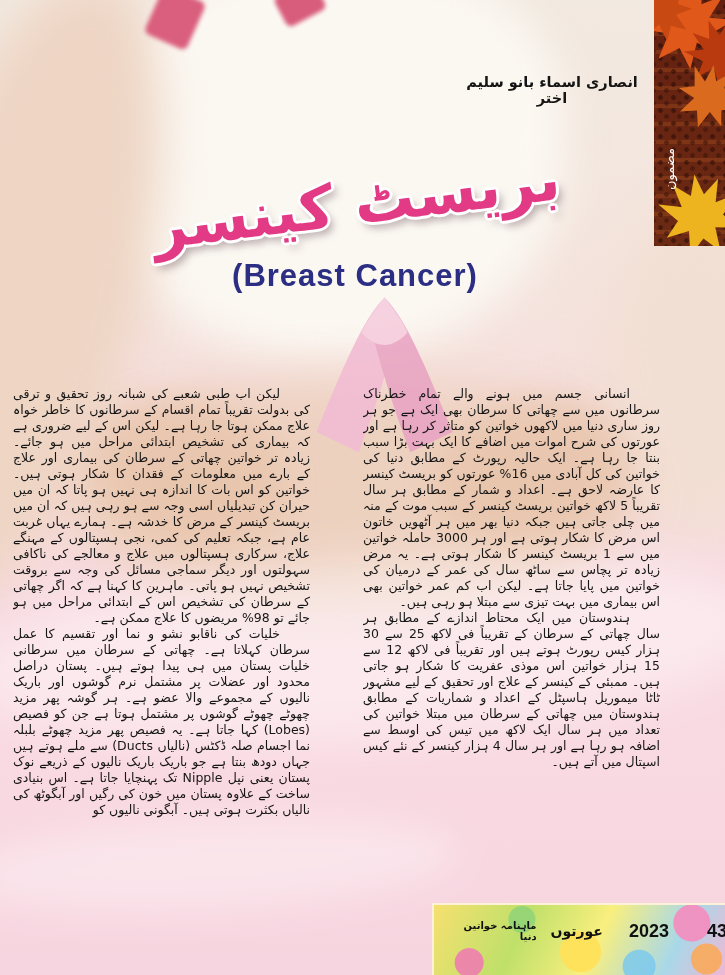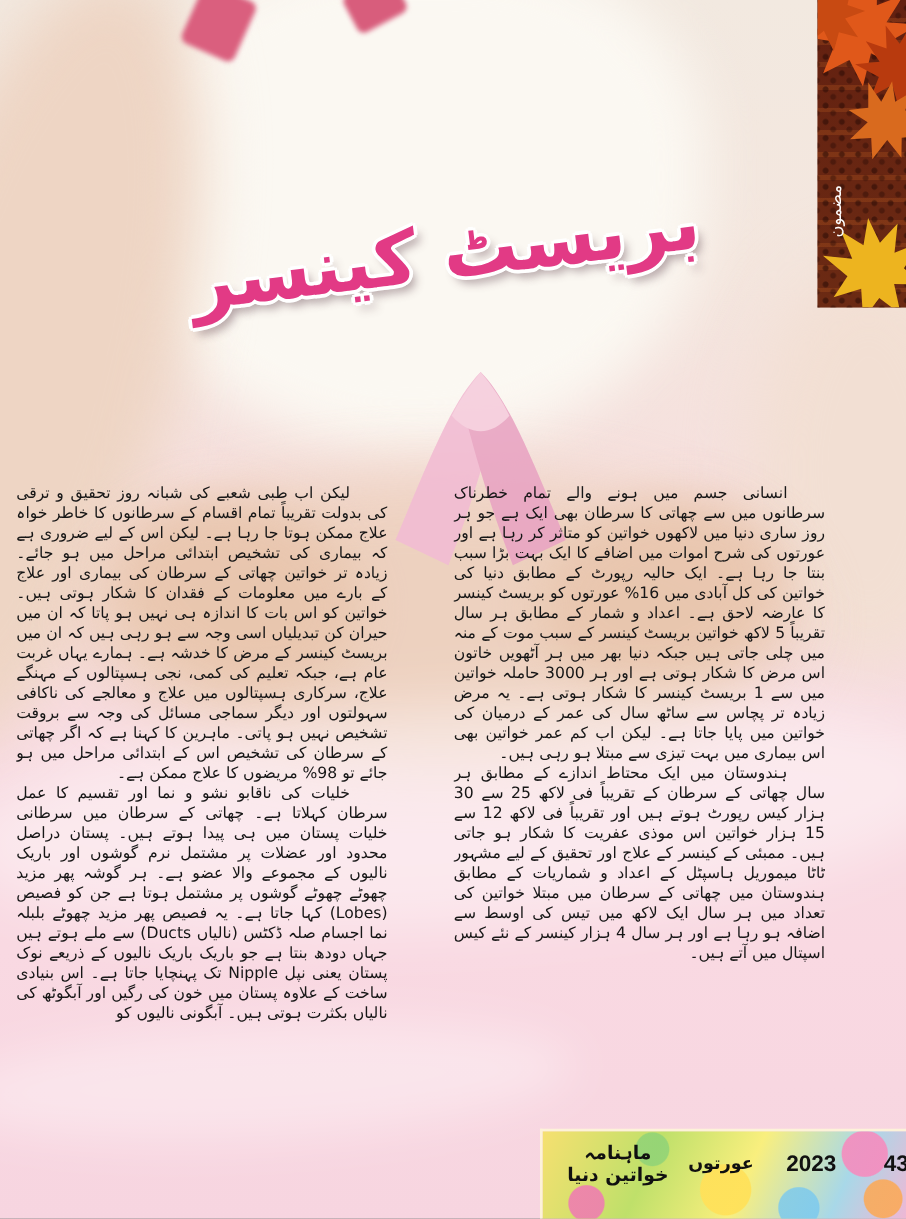--- a/index.html
+++ b/index.html
@@ -75,21 +75,21 @@
     background:
       radial-gradient(circle at 12% 80%,rgba(240,120,180,.85) 0 14px,transparent 15px),
       radial-gradient(circle at 88% 25%,rgba(245,140,190,.9) 0 18px,transparent 19px),
       radial-gradient(circle at 70% 85%,rgba(120,200,240,.8) 0 16px,transparent 17px),
       radial-gradient(circle at 30% 20%,rgba(140,210,120,.8) 0 13px,transparent 14px),
       radial-gradient(circle at 50% 65%,rgba(255,225,90,.95) 0 20px,transparent 21px),
       radial-gradient(circle at 93% 75%,rgba(250,170,90,.9) 0 15px,transparent 16px),
       linear-gradient(115deg,#f6e070 0%,#bfe06a 30%,#f9ef7e 55%,#a8d8e8 80%,#f2b6d4 100%);
   }
   .footer-row{position:relative;display:flex;align-items:center;height:40px;margin-top:6px;direction:ltr;}
-  .magazine-name{direction:rtl;font-size:15px;font-weight:bold;color:#101010;margin-left:18px;width:92px;text-align:center;}
+  .magazine-name{direction:rtl;font-size:10px;font-weight:bold;color:#101010;margin-left:18px;width:92px;text-align:right;}
   .month-label{direction:rtl;font-size:14px;font-weight:bold;color:#101010;margin-left:14px;}
   .year-label{font-family:"Liberation Sans",sans-serif;font-size:18px;font-weight:bold;color:#111;margin-left:26px;}
   .page-number{font-family:"Liberation Sans",sans-serif;font-size:18px;font-weight:bold;color:#111;margin-left:38px;}
 </style>
 </head>
 <body>
 
 <div class="page">
 
   <div class="shape shirt"></div>
@@ -116,22 +116,24 @@
       </defs>
       <use href="#maple" transform="translate(34,22) rotate(18) scale(1.05)" fill="#e0581a"></use>
       <use href="#maple" transform="translate(66,52) rotate(-20) scale(0.8)" fill="#b83a0e"></use>
       <use href="#maple" transform="translate(56,96) rotate(42) scale(0.75)" fill="#d96a1e"></use>
       <use href="#maple" transform="translate(8,10) rotate(-30) scale(0.7)" fill="#c84a12"></use>
       <use href="#maple" transform="translate(46,214) rotate(-8) scale(0.95)" fill="#edb41f"></use>
     </svg>
     <div class="sidebar-label">مضمون</div>
   </div>
 
+  <div class="author">انصاری اسماء بانو سلیم اختر</div>
 
   <div class="title-urdu">بریسٹ کینسر</div>
+  <div class="title-english">(Breast  Cancer)</div>
 
   <div class="col col-right">
     <p>انسانی جسم میں ہونے والے تمام خطرناک سرطانوں میں سے چھاتی کا سرطان بھی ایک ہے جو ہر روز ساری دنیا میں لاکھوں خواتین کو متاثر کر رہا ہے اور عورتوں کی شرح اموات میں اضافے کا ایک بہت بڑا سبب بنتا جا رہا ہے۔ ایک حالیہ رپورٹ کے مطابق دنیا کی خواتین کی کل آبادی میں 16% عورتوں کو بریسٹ کینسر کا عارضہ لاحق ہے۔ اعداد و شمار کے مطابق ہر سال تقریباً 5 لاکھ خواتین بریسٹ کینسر کے سبب موت کے منہ میں چلی جاتی ہیں جبکہ دنیا بھر میں ہر آٹھویں خاتون اس مرض کا شکار ہوتی ہے اور ہر 3000 حاملہ خواتین میں سے 1 بریسٹ کینسر کا شکار ہوتی ہے۔ یہ مرض زیادہ تر پچاس سے ساٹھ سال کی عمر کے درمیان کی خواتین میں پایا جاتا ہے۔ لیکن اب کم عمر خواتین بھی اس بیماری میں بہت تیزی سے مبتلا ہو رہی ہیں۔</p>
     <p>ہندوستان میں ایک محتاط اندازے کے مطابق ہر سال چھاتی کے سرطان کے تقریباً فی لاکھ 25 سے 30 ہزار کیس رپورٹ ہوتے ہیں اور تقریباً فی لاکھ 12 سے 15 ہزار خواتین اس موذی عفریت کا شکار ہو جاتی ہیں۔ ممبئی کے کینسر کے علاج اور تحقیق کے لیے مشہور ٹاٹا میموریل ہاسپٹل کے اعداد و شماریات کے مطابق ہندوستان میں چھاتی کے سرطان میں مبتلا خواتین کی تعداد میں ہر سال ایک لاکھ میں تیس کی اوسط سے اضافہ ہو رہا ہے اور ہر سال 4 ہزار کینسر کے نئے کیس اسپتال میں آتے ہیں۔</p>
 
   </div>
   <div class="col col-left">
     <p>لیکن اب طبی شعبے کی شبانہ روز تحقیق و ترقی کی بدولت تقریباً تمام اقسام کے سرطانوں کا خاطر خواہ علاج ممکن ہوتا جا رہا ہے۔ لیکن اس کے لیے ضروری ہے کہ بیماری کی تشخیص ابتدائی مراحل میں ہو جائے۔ زیادہ تر خواتین چھاتی کے سرطان کی بیماری اور علاج کے بارے میں معلومات کے فقدان کا شکار ہوتی ہیں۔ خواتین کو اس بات کا اندازہ ہی نہیں ہو پاتا کہ ان میں حیران کن تبدیلیاں اسی وجہ سے ہو رہی ہیں کہ ان میں بریسٹ کینسر کے مرض کا خدشہ ہے۔ ہمارے یہاں غربت عام ہے، جبکہ تعلیم کی کمی، نجی ہسپتالوں کے مہنگے علاج، سرکاری ہسپتالوں میں علاج و معالجے کی ناکافی سہولتوں اور دیگر سماجی مسائل کی وجہ سے بروقت تشخیص نہیں ہو پاتی۔ ماہرین کا کہنا ہے کہ اگر چھاتی کے سرطان کی تشخیص اس کے ابتدائی مراحل میں ہو جائے تو 98% مریضوں کا علاج ممکن ہے۔</p>
     <p>خلیات کی ناقابو نشو و نما اور تقسیم کا عمل سرطان کہلاتا ہے۔ چھاتی کے سرطان میں سرطانی خلیات پستان میں ہی پیدا ہوتے ہیں۔ پستان دراصل محدود اور عضلات پر مشتمل نرم گوشوں اور باریک نالیوں کے مجموعے والا عضو ہے۔ ہر گوشہ پھر مزید چھوٹے چھوٹے گوشوں پر مشتمل ہوتا ہے جن کو فصیص (Lobes) کہا جاتا ہے۔ یہ فصیص پھر مزید چھوٹے بلبلہ نما اجسام صلہ ڈکٹس (نالیاں Ducts) سے ملے ہوتے ہیں جہاں دودھ بنتا ہے جو باریک باریک نالیوں کے ذریعے نوک پستان یعنی نپل Nipple تک پہنچایا جاتا ہے۔ اس بنیادی ساخت کے علاوہ پستان میں خون کی رگیں اور آبگوٹھ کی نالیاں بکثرت ہوتی ہیں۔ آبگونی نالیوں کو</p>
   </div>

